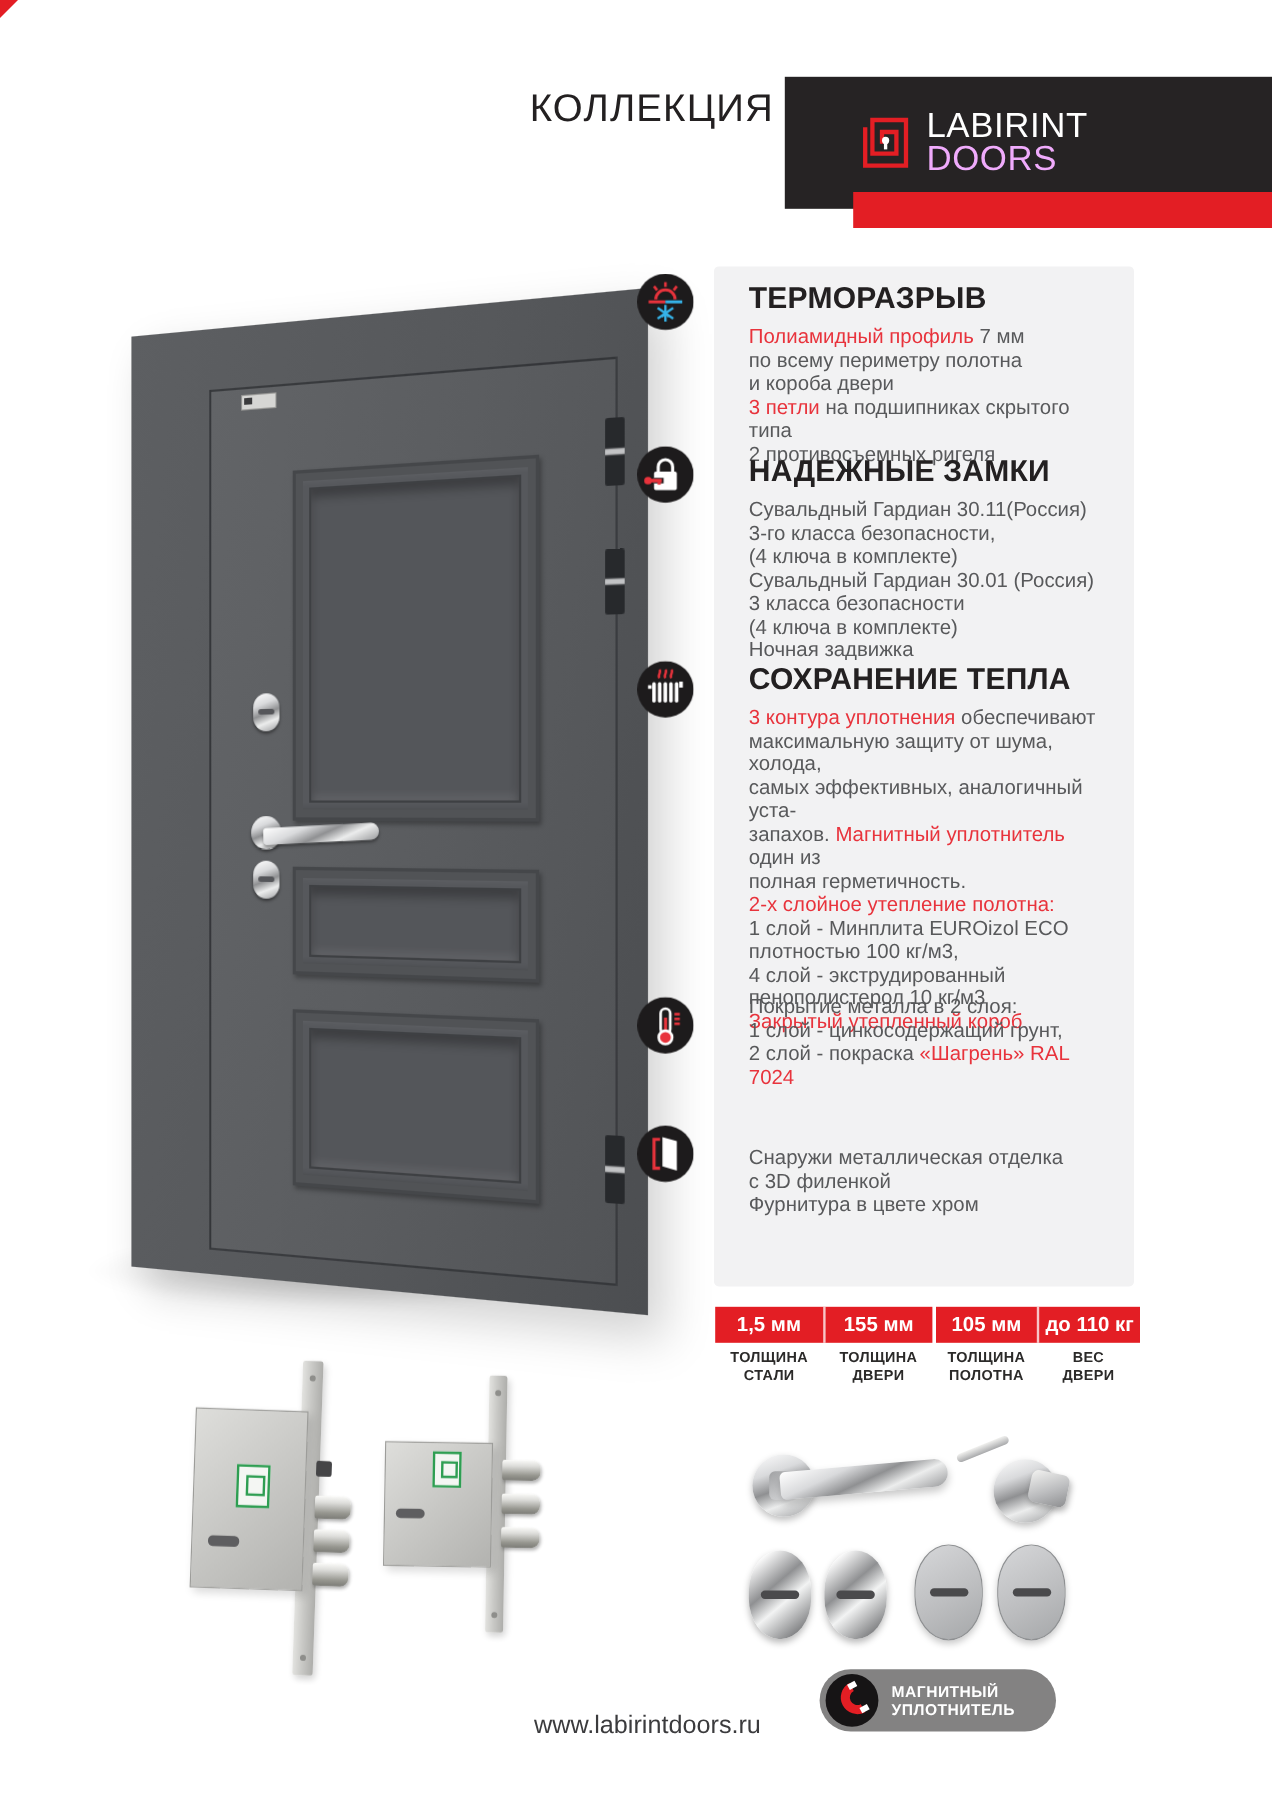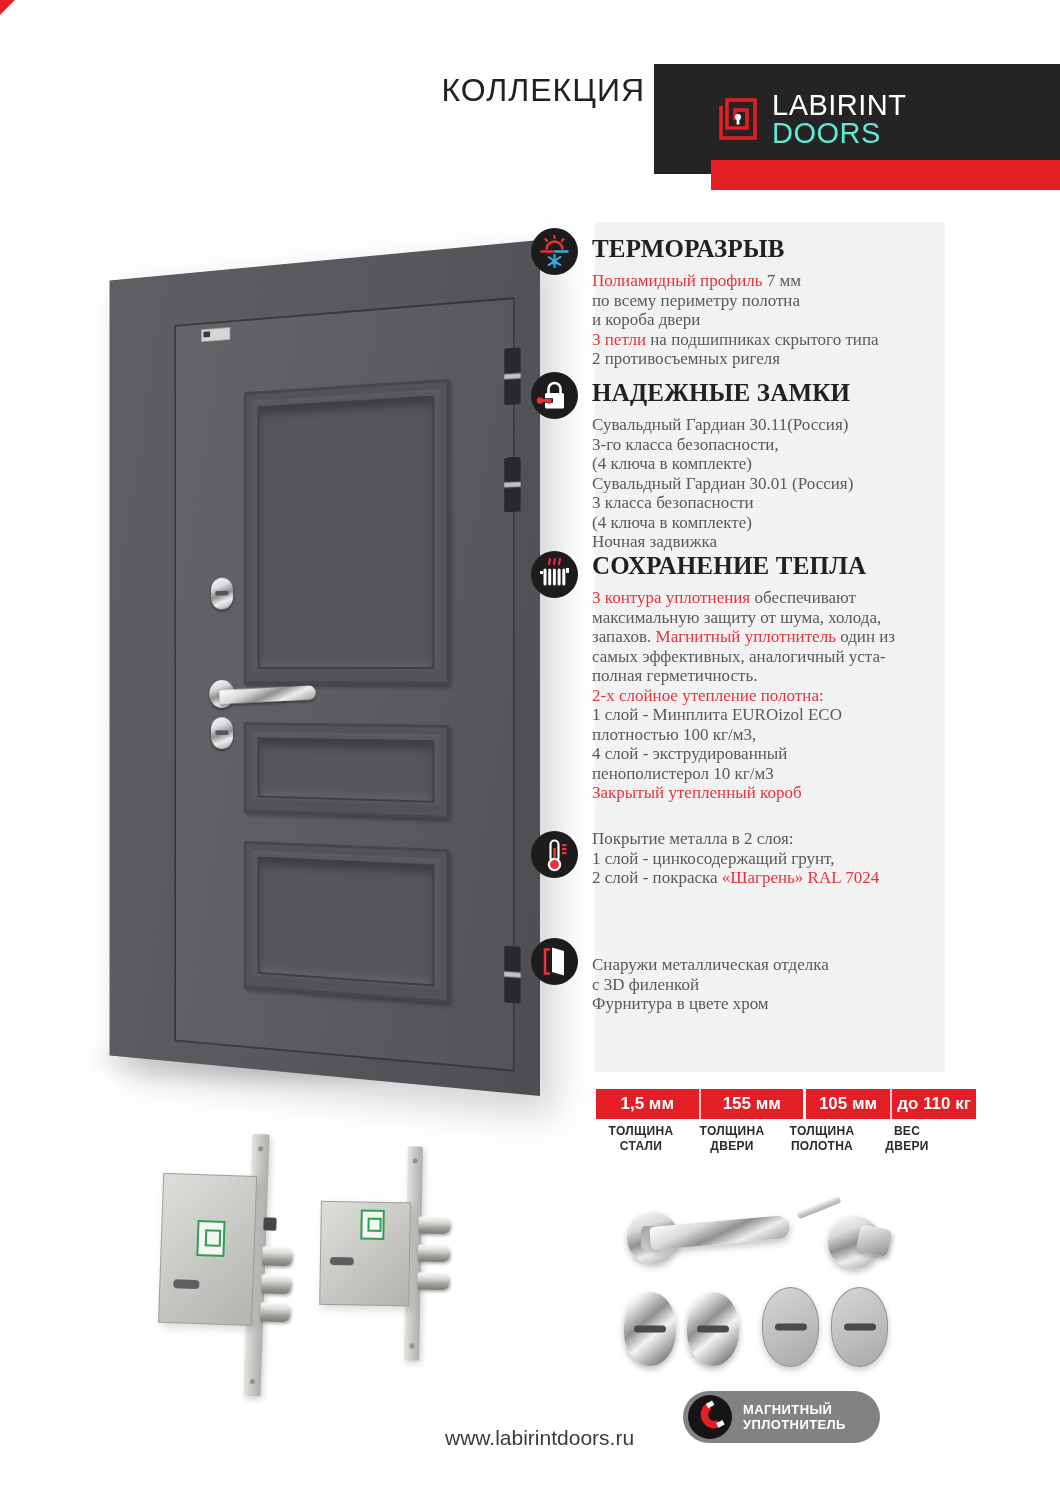--- a/index.html
+++ b/index.html
@@ -12,21 +12,21 @@
   .corner-mark { position:absolute; left:0; top:0; width:0; height:0;
     border-top:15px solid #e31e24; border-right:15px solid transparent; }
   .title-block { position:absolute; left:280px; top:72px; width:365px; text-align:right; }
   .collection-label { font-size:32px; color:#232021; letter-spacing:1px; line-height:36px; }
   .collection-name  { font-size:46px; color:#e31e24; letter-spacing:1px; line-height:50px; }
   .logo-box { position:absolute; left:654px; top:64px; width:406px; height:110px;
     background:#262324; display:flex; align-items:center; }
   .logo-maze { width:48px; height:48px; margin-left:60px; flex:0 0 auto; }
   .logo-text { margin-left:10px; line-height:28px; letter-spacing:0.5px; }
   .logo-line1 { color:#ffffff; font-size:29px; }
-  .logo-line2 { color:#5eead4; font-size:29px; }
+  .logo-line2 { color:#f0abfc; font-size:29px; }
   .logo-stripe { position:absolute; left:711px; top:160px; width:349px; height:30px; background:#e31e24; }
 
   
   .door-shadow { position:absolute; left:70px; top:1028px; width:430px; height:62px;
     background:radial-gradient(ellipse at center, rgba(0,0,0,.20) 0%, rgba(0,0,0,0) 70%);
     filter:blur(4px); }
   .door-scene { position:absolute; left:52px; top:240px; width:488px; height:856px; }
   .door-frame { position:absolute; inset:0;
     transform:perspective(1050px) rotateY(-13deg); transform-origin:100% 50%;
     background:linear-gradient(100deg,#5d5f62 0%,#56585b 55%,#4c4e51 100%);
@@ -68,35 +68,35 @@
   
   .feature-card { position:absolute; left:595px; top:222px; width:350px; height:850px;
     background:#f2f2f3; border-radius:4px; }
   .icon-col .feat-icon { position:absolute; left:531px; width:47px; height:47px; }
   .icon-col .feat-icon svg { display:block; }
   .icon-col .feat-icon:nth-child(1){ top:228px; }
   .icon-col .feat-icon:nth-child(2){ top:372px; }
   .icon-col .feat-icon:nth-child(3){ top:551px; }
   .icon-col .feat-icon:nth-child(4){ top:831px; }
   .icon-col .feat-icon:nth-child(5){ top:938px; }
-  .sections .feat-section { position:absolute; left:592px; width:306px;font-family:Liberation Serif, serif; }
+  .sections .feat-section { position:absolute; left:624px; width:306px; }
   .sections .feat-section:nth-child(1){ top:236px; }
   .sections .feat-section:nth-child(2){ top:380px; }
   .sections .feat-section:nth-child(3){ top:553px; }
   .sections .feat-section:nth-child(4){ top:829px; }
   .sections .feat-section:nth-child(5){ top:955px; }
   .feat-title { font-size:25px; font-weight:bold; color:#232021; line-height:26px;
     margin:0 0 9px 0; letter-spacing:0.2px; }
   .feat-line { font-size:17px; line-height:19.5px; color:#58595b; }
   .feat-line .red { color:#e8333c; }
 
   
   .spec-bars { position:absolute; left:596px; top:1089px; display:flex; }
   .spec-seg { display:flex; background:#e31e24; height:30px; }
-  .spec-seg1 { width:207px; margin-right:3px; }
+  .spec-seg1 { width:181px; margin-right:3px; }
   .spec-seg2 { width:170px; }
   .spec-value { flex:1; color:#ffffff; font-weight:bold; font-size:17px;
     line-height:30px; text-align:center; }
   .spec-value + .spec-value { border-left:2px solid rgba(255,255,255,.75); }
   .spec-labels .spec-label { position:absolute; top:1124px; width:110px; text-align:center;
     font-size:12px; font-weight:bold; color:#2b2a29; line-height:15px; letter-spacing:0.3px;
     white-space:pre-line; }
   .spec-labels .spec-label:nth-child(1){ left:586px; }
   .spec-labels .spec-label:nth-child(2){ left:677px; }
   .spec-labels .spec-label:nth-child(3){ left:767px; }
@@ -307,22 +307,22 @@
         <div class="feat-line"><span>(4 ключа в комплекте)</span></div>
         <div class="feat-line"><span>Сувальдный Гардиан 30.01 (Россия)</span></div>
         <div class="feat-line"><span>3 класса безопасности</span></div>
         <div class="feat-line"><span>(4 ключа в комплекте)</span></div>
         <div class="feat-line"><span>Ночная задвижка</span></div>
       </div>
       <div class="feat-section">
         <h3 class="feat-title">СОХРАНЕНИЕ ТЕПЛА</h3>
         <div class="feat-line"><span class="red">3 контура уплотнения</span><span> обеспечивают</span></div>
         <div class="feat-line"><span>максимальную защиту от шума, холода,</span></div>
+        <div class="feat-line"><span>самых эффективных, аналогичный уста-</span></div>
         <div class="feat-line"><span>запахов. </span><span class="red">Магнитный уплотнитель</span><span> один из</span></div>
-        <div class="feat-line"><span>самых эффективных, аналогичный уста-</span></div>
         <div class="feat-line"><span>полная герметичность.</span></div>
         <div class="feat-line"><span class="red">2-х слойное утепление полотна:</span></div>
         <div class="feat-line"><span>1 слой - Минплита EUROizol ECO</span></div>
         <div class="feat-line"><span>плотностью 100 кг/м3,</span></div>
         <div class="feat-line"><span>4 слой - экструдированный</span></div>
         <div class="feat-line"><span>пенополистерол 10 кг/м3</span></div>
         <div class="feat-line"><span class="red">Закрытый утепленный короб</span></div>
       </div>
       <div class="feat-section">
         <div class="feat-line"><span>Покрытие металла в 2 слоя:</span></div>

